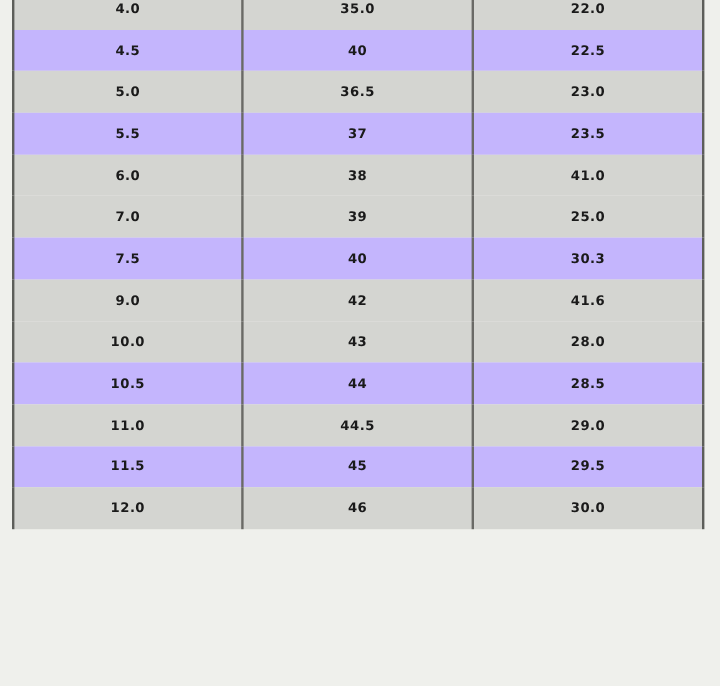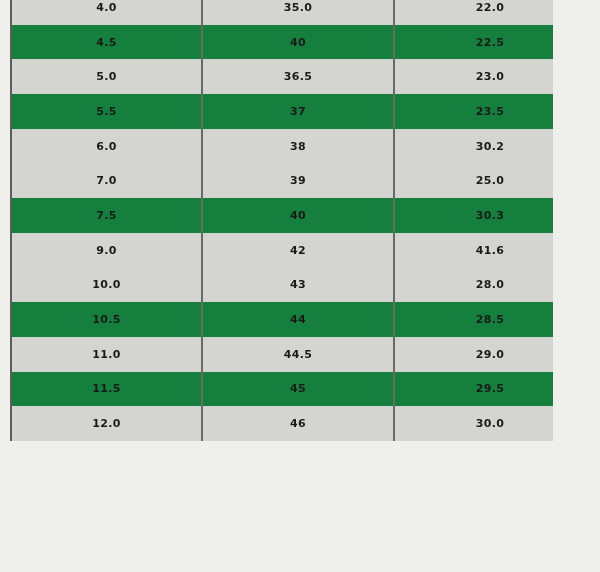--- a/index.html
+++ b/index.html
@@ -9,21 +9,21 @@
   body {
     width: 600px;
     height: 572px;
     background: #eff0ec;
     font-family: "DejaVu Sans", "Liberation Sans", sans-serif;
     overflow: hidden;
   }
 
   #size-table-viewport {
     position: relative;
-    width: 553px;
+    width: 600px;
     height: 572px;
     overflow: hidden;
     background: #eff0ec;
   }
 
   
   #size-table {
     position: absolute;
     left: 10px;
     top: -10px;
@@ -35,21 +35,21 @@
   }
 
   #size-table col.col-us { width: 191px; }
   #size-table col.col-eu { width: 192px; }
   #size-table col.col-cm { width: 192px; }
 
   #size-table tr.row-shaded td {
     background: #d4d5d1;
   }
   #size-table tr.row-light td {
-    background: #15803d;
+    background: #c4b5fd;
   }
 
   #size-table td {
     height: 34.7px;
     padding: 0;
     text-align: center;
     vertical-align: middle;
     font-size: 11px;
     font-weight: bold;
     color: #1a1a1a;
@@ -87,21 +87,21 @@
           <td>23.0</td>
         </tr>
         <tr class="row-light">
           <td>5.5</td>
           <td>37</td>
           <td>23.5</td>
         </tr>
         <tr class="row-shaded">
           <td>6.0</td>
           <td>38</td>
-          <td>30.2</td>
+          <td>41.0</td>
         </tr>
         <tr class="row-shaded">
           <td>7.0</td>
           <td>39</td>
           <td>25.0</td>
         </tr>
         <tr class="row-light">
           <td>7.5</td>
           <td>40</td>
           <td>30.3</td>

